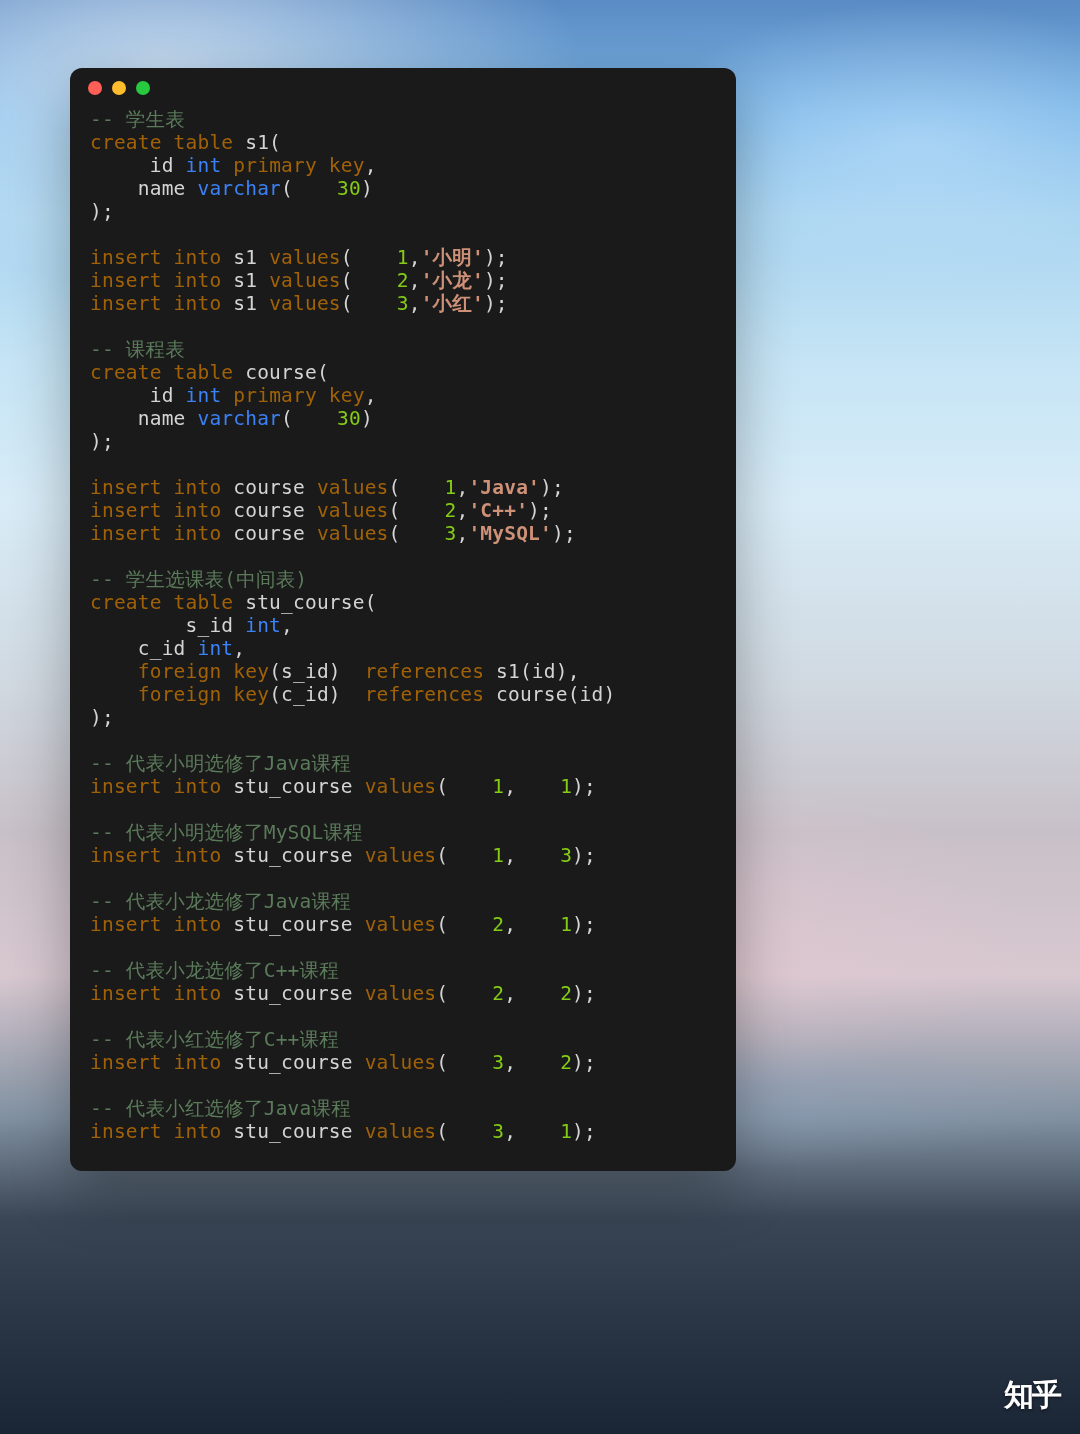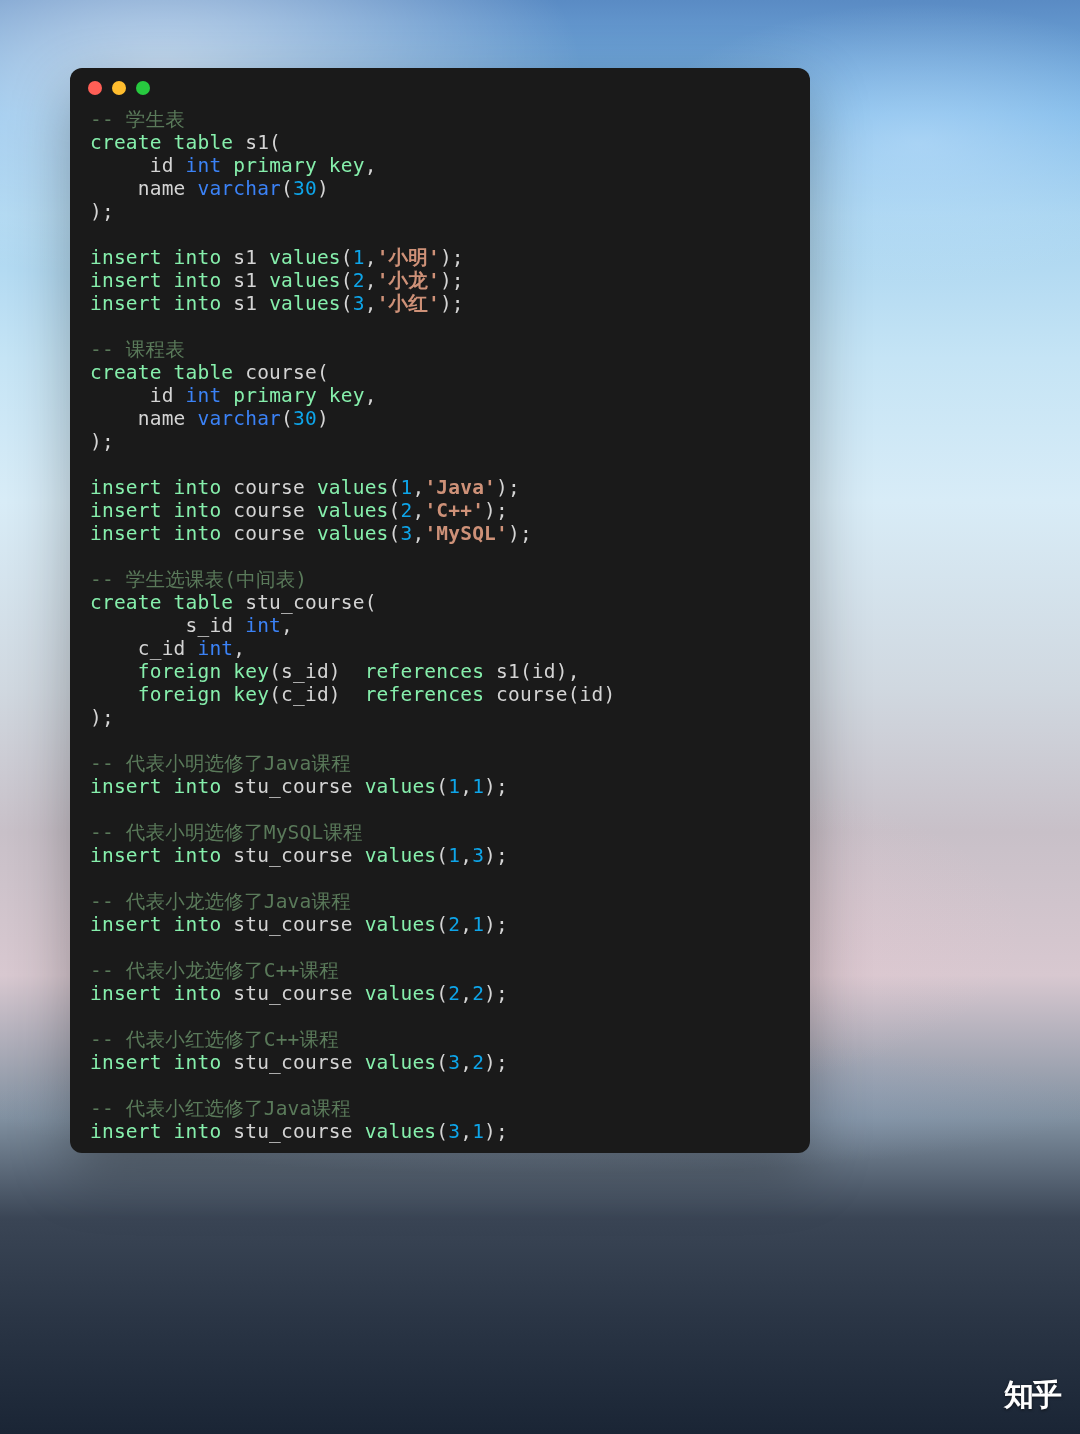--- a/index.html
+++ b/index.html
@@ -22,24 +22,25 @@
     background: 
       radial-gradient(ellipse 600px 300px at 15% 5%, rgba(255,255,255,0.6), transparent 70%),
       radial-gradient(ellipse 400px 200px at 85% 10%, rgba(200,230,255,0.5), transparent 70%),
       radial-gradient(ellipse 700px 250px at 50% 65%, rgba(240,200,210,0.45), transparent 70%),
       radial-gradient(ellipse 800px 100px at 50% 77%, rgba(150,170,200,0.5), transparent 70%);
   }
   .window {
     position: absolute;
     left: 70px;
     top: 68px;
-    width: 740px;
+    width: 666px;
     background: #1a1a1a;
     border-radius: 12px;
     box-shadow: 0 20px 60px rgba(0,0,0,0.3);
+    padding-bottom: 18px;
   }
   .titlebar {
     height: 40px;
     display: flex;
     align-items: center;
     padding-left: 18px;
     gap: 10px;
   }
   .dot { width: 14px; height: 14px; border-radius: 50%; }
   .dot.red { background: #ff5f56; }
@@ -47,23 +48,23 @@
   .dot.green { background: #27c93f; }
   .code {
     padding: 0 20px 10px 20px;
     font-size: 19.5px;
     line-height: 1.18;
     white-space: pre;
     color: #c8c8c8;
     letter-spacing: 0.2px;
   }
   .c-cmt { color: #5a7a5a; }
-  .c-kw  { color: #86efac; }
+  .c-kw  { color: #a16207; }
   .c-kw2 { color: #3b82f6; }
-  .c-num { color: #0ea5e9; }
+  .c-num { color: #84cc16; margin-left: 44px; }
   .c-str { color: #ce9178; font-weight: bold; }
   .c-id  { color: #d4d4d4; }
   .watermark {
     position: absolute;
     right: 20px;
     bottom: 18px;
     color: #ffffff;
     font-family: -apple-system, "PingFang SC", "Microsoft YaHei", sans-serif;
     font-size: 30px;
     font-weight: 600;

